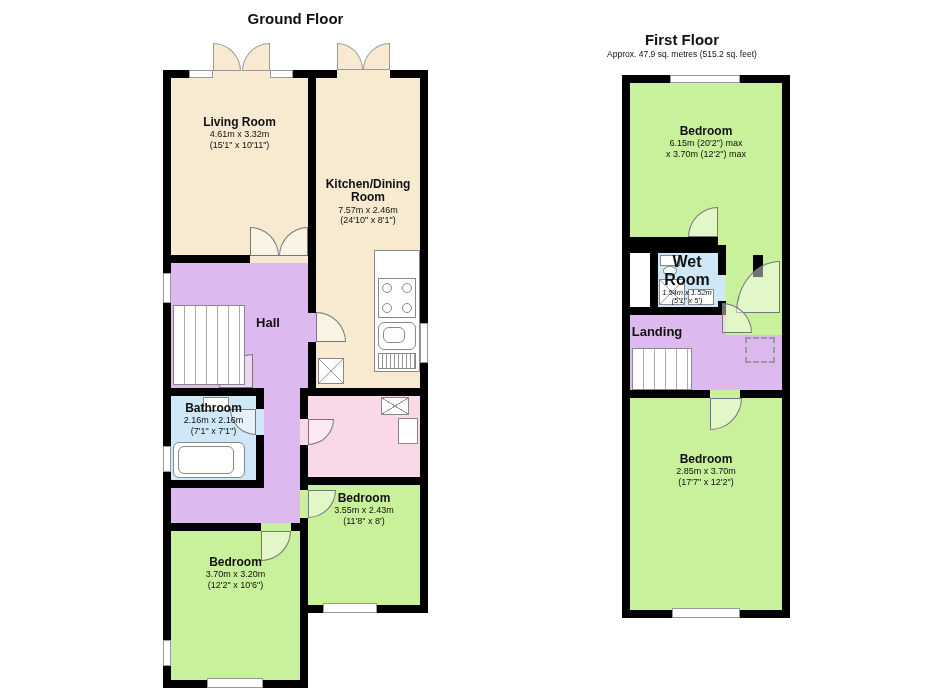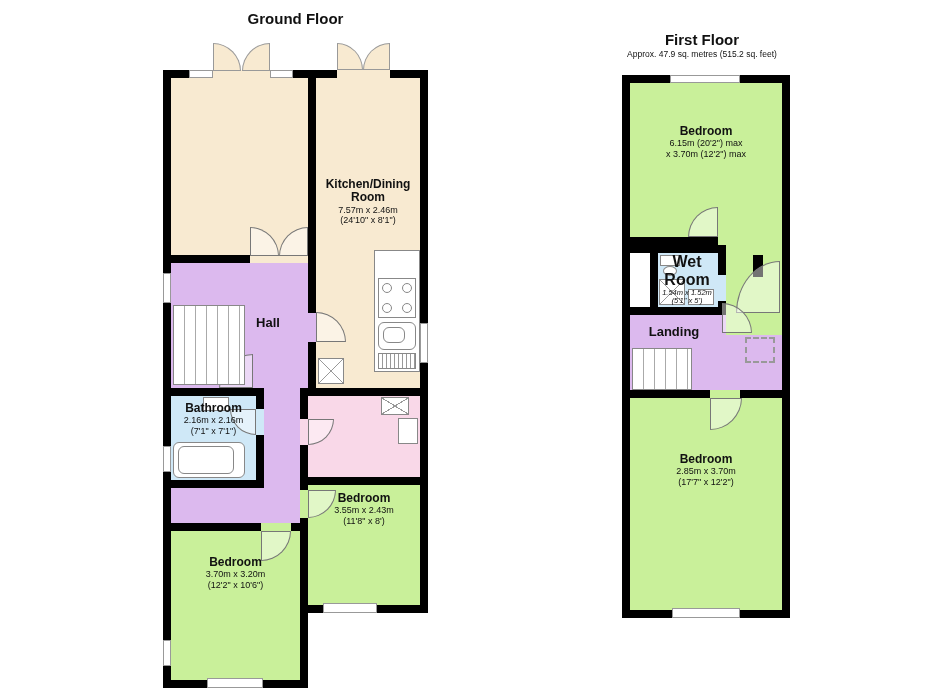--- a/index.html
+++ b/index.html
@@ -108,20 +108,25 @@
     <div class="hatchlines" style="left:215px;top:283px;width:38px;height:16px;"></div>
     <div class="xbox" style="left:155px;top:288px;width:26px;height:26px;"></div>
 
     <div class="xbox" style="left:218px;top:327px;width:28px;height:18px;"></div>
     <div class="fix" style="left:235px;top:348px;width:20px;height:26px;"></div>
 
     <div class="fix" style="left:40px;top:327px;width:26px;height:14px;"></div>
     <div class="fix round" style="left:10px;top:372px;width:72px;height:36px;"></div>
     <div class="fix round" style="left:15px;top:376px;width:56px;height:28px;"></div>
 
+    <div class="label" style="left:8px;top:46px;width:137px;">
+      <div class="nm">Living Room</div>
+      <div class="dm">4.61m x 3.32m</div>
+      <div class="dm">(15'1" x 10'11")</div>
+    </div>
     <div class="label" style="left:153px;top:108px;width:104px;">
       <div class="nm">Kitchen/Dining Room</div>
       <div class="dm">7.57m x 2.46m</div>
       <div class="dm">(24'10" x 8'1")</div>
     </div>
     <div class="label" style="left:55px;top:246px;width:100px;">
       <div class="nm big">Hall</div>
     </div>
     <div class="label" style="left:0;top:332px;width:101px;">
       <div class="nm">Bathroom</div>
@@ -133,21 +138,21 @@
       <div class="dm">3.55m x 2.43m</div>
       <div class="dm">(11'8" x 8')</div>
     </div>
     <div class="label" style="left:8px;top:486px;width:129px;">
       <div class="nm">Bedroom</div>
       <div class="dm">3.70m x 3.20m</div>
       <div class="dm">(12'2" x 10'6")</div>
     </div>
   </div>
 
-  <div class="floor-title" style="left:618px;top:31px;width:168px;">
+  <div class="floor-title" style="left:598px;top:31px;width:168px;">
     <div class="t">First Floor</div>
     <div class="s">Approx. 47.9 sq. metres (515.2 sq. feet)</div>
   </div>
 
   <div class="plan" style="left:622px;top:75px;width:168px;height:543px;">
 
     <div class="room green" style="left:8px;top:8px;width:152px;height:154px;"></div>
     <div class="whitecut" style="left:8px;top:178px;width:20px;height:54px;"></div>
     <div class="room blue" style="left:36px;top:178px;width:60px;height:54px;"></div>
     <div class="room purple" style="left:8px;top:240px;width:152px;height:75px;"></div>
@@ -179,21 +184,21 @@
     <div class="label" style="left:8px;top:50px;width:152px;">
       <div class="nm">Bedroom</div>
       <div class="dm">6.15m (20'2") max</div>
       <div class="dm">x 3.70m (12'2") max</div>
     </div>
     <div class="label" style="left:33px;top:178px;width:64px;">
       <div class="nm sm">Wet Room</div>
       <div class="dm sm">1.54m x 1.52m</div>
       <div class="dm sm">(5'1" x 5')</div>
     </div>
-    <div class="label" style="left:20px;top:250px;width:64px;">
+    <div class="label" style="left:3px;top:250px;width:64px;">
       <div class="nm big">Landing</div>
     </div>
     <div class="label" style="left:8px;top:378px;width:152px;">
       <div class="nm">Bedroom</div>
       <div class="dm">2.85m x 3.70m</div>
       <div class="dm">(17'7" x 12'2")</div>
     </div>
   </div>
 
 </div>

